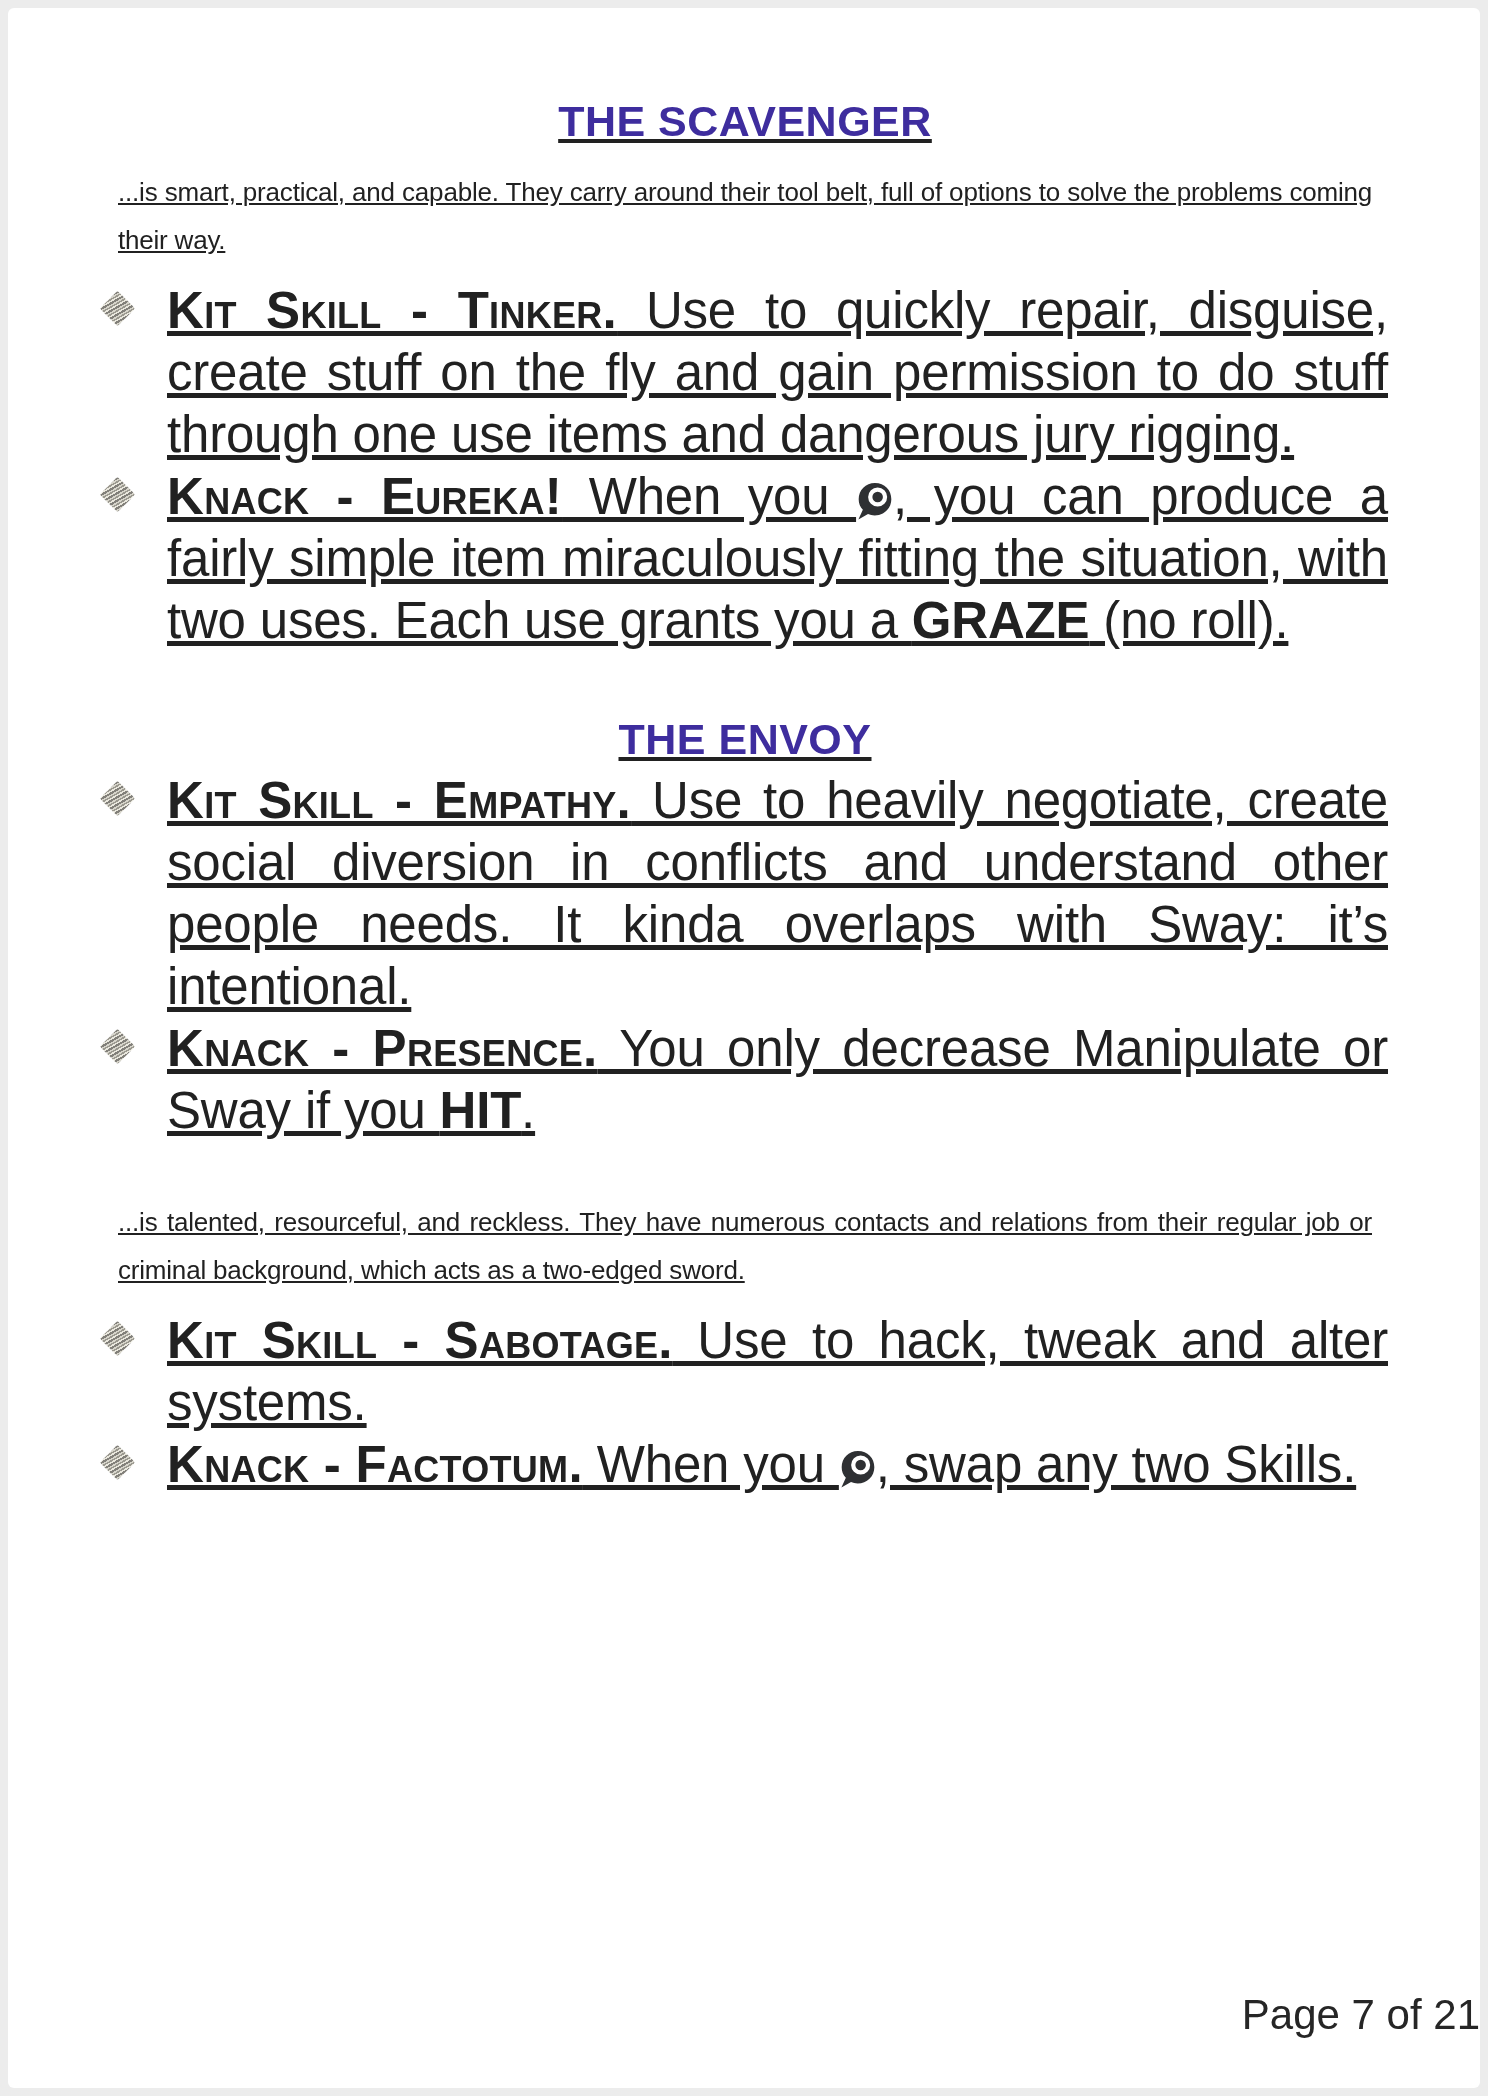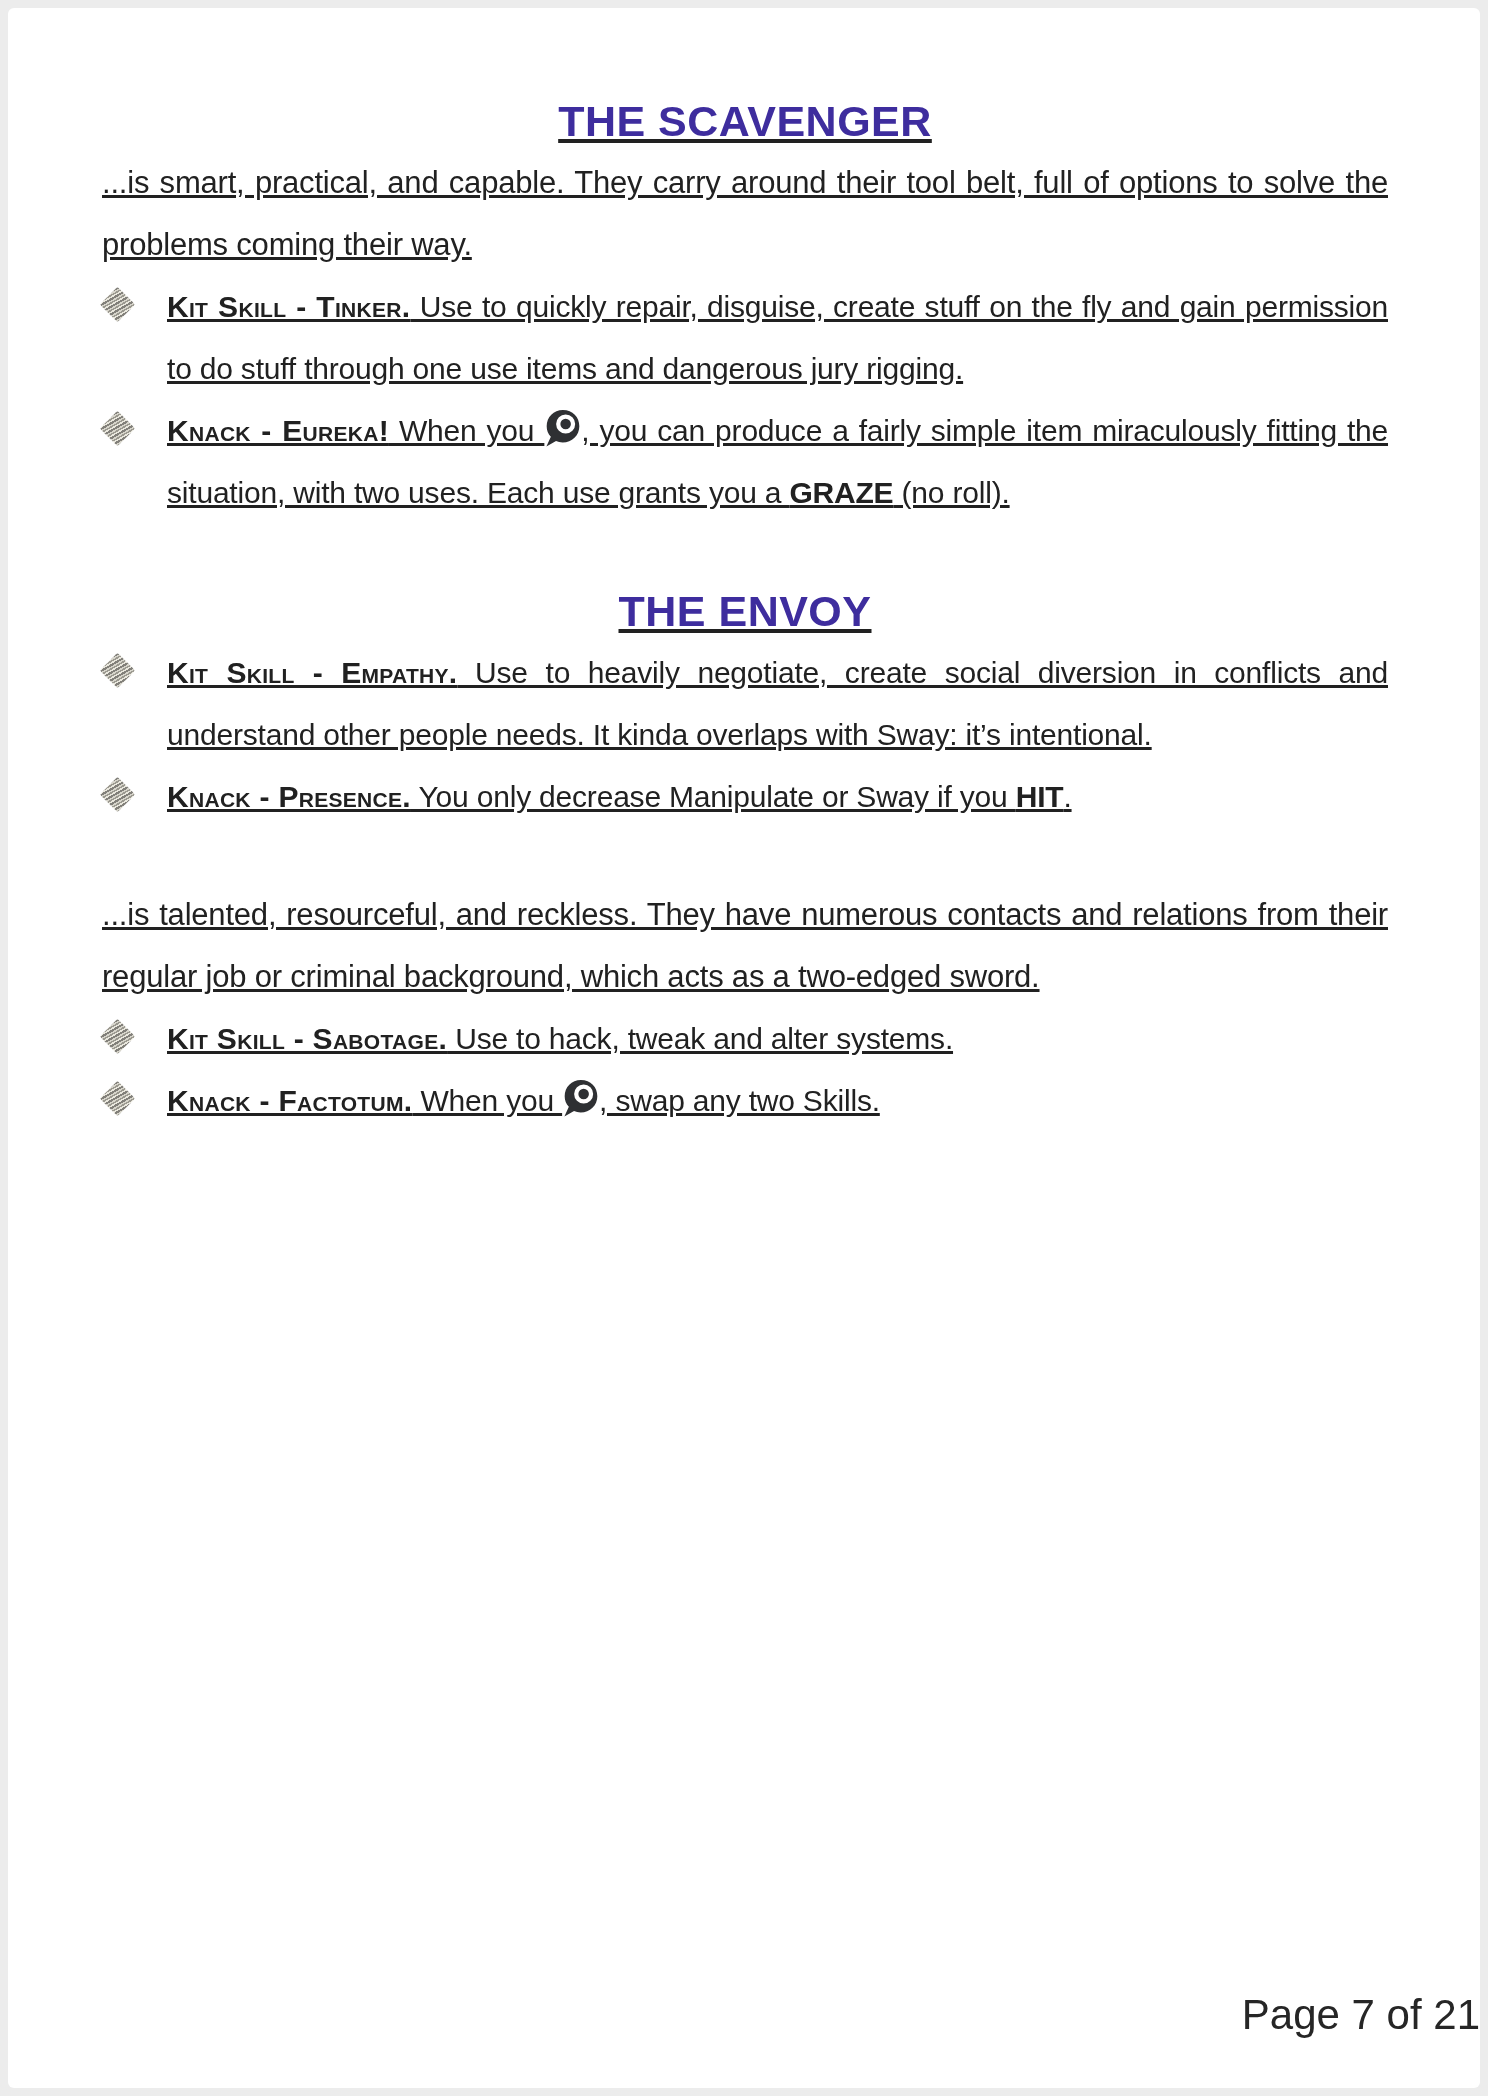--- a/index.html
+++ b/index.html
@@ -30,30 +30,30 @@
   .section:first-child{margin-top:0;}
   .title{
     margin:0;
     text-align:center;
     font-size:43px;line-height:62px;
     font-weight:700;
     letter-spacing:0.5px;
     color:var(--c-heading);
   }
   .intro{
-    margin:0;
-    font-size:31px;line-height:62px;
+    margin:16px;
+    font-size:26px;line-height:48px;
     text-align:justify;
     letter-spacing:-0.2px;
   }
   .bullet{
     position:relative;
     margin:0;
     padding-left:65px;
-    font-size:30px;line-height:62px;
+    font-size:51px;line-height:62px;
     text-align:justify;
     letter-spacing:-0.2px;
   }
   .diamond{
     position:absolute;left:3px;top:16px;
     width:25px;height:25px;
     transform:rotate(45deg);
     border-radius:2px;
     background:repeating-linear-gradient(
       105deg,

